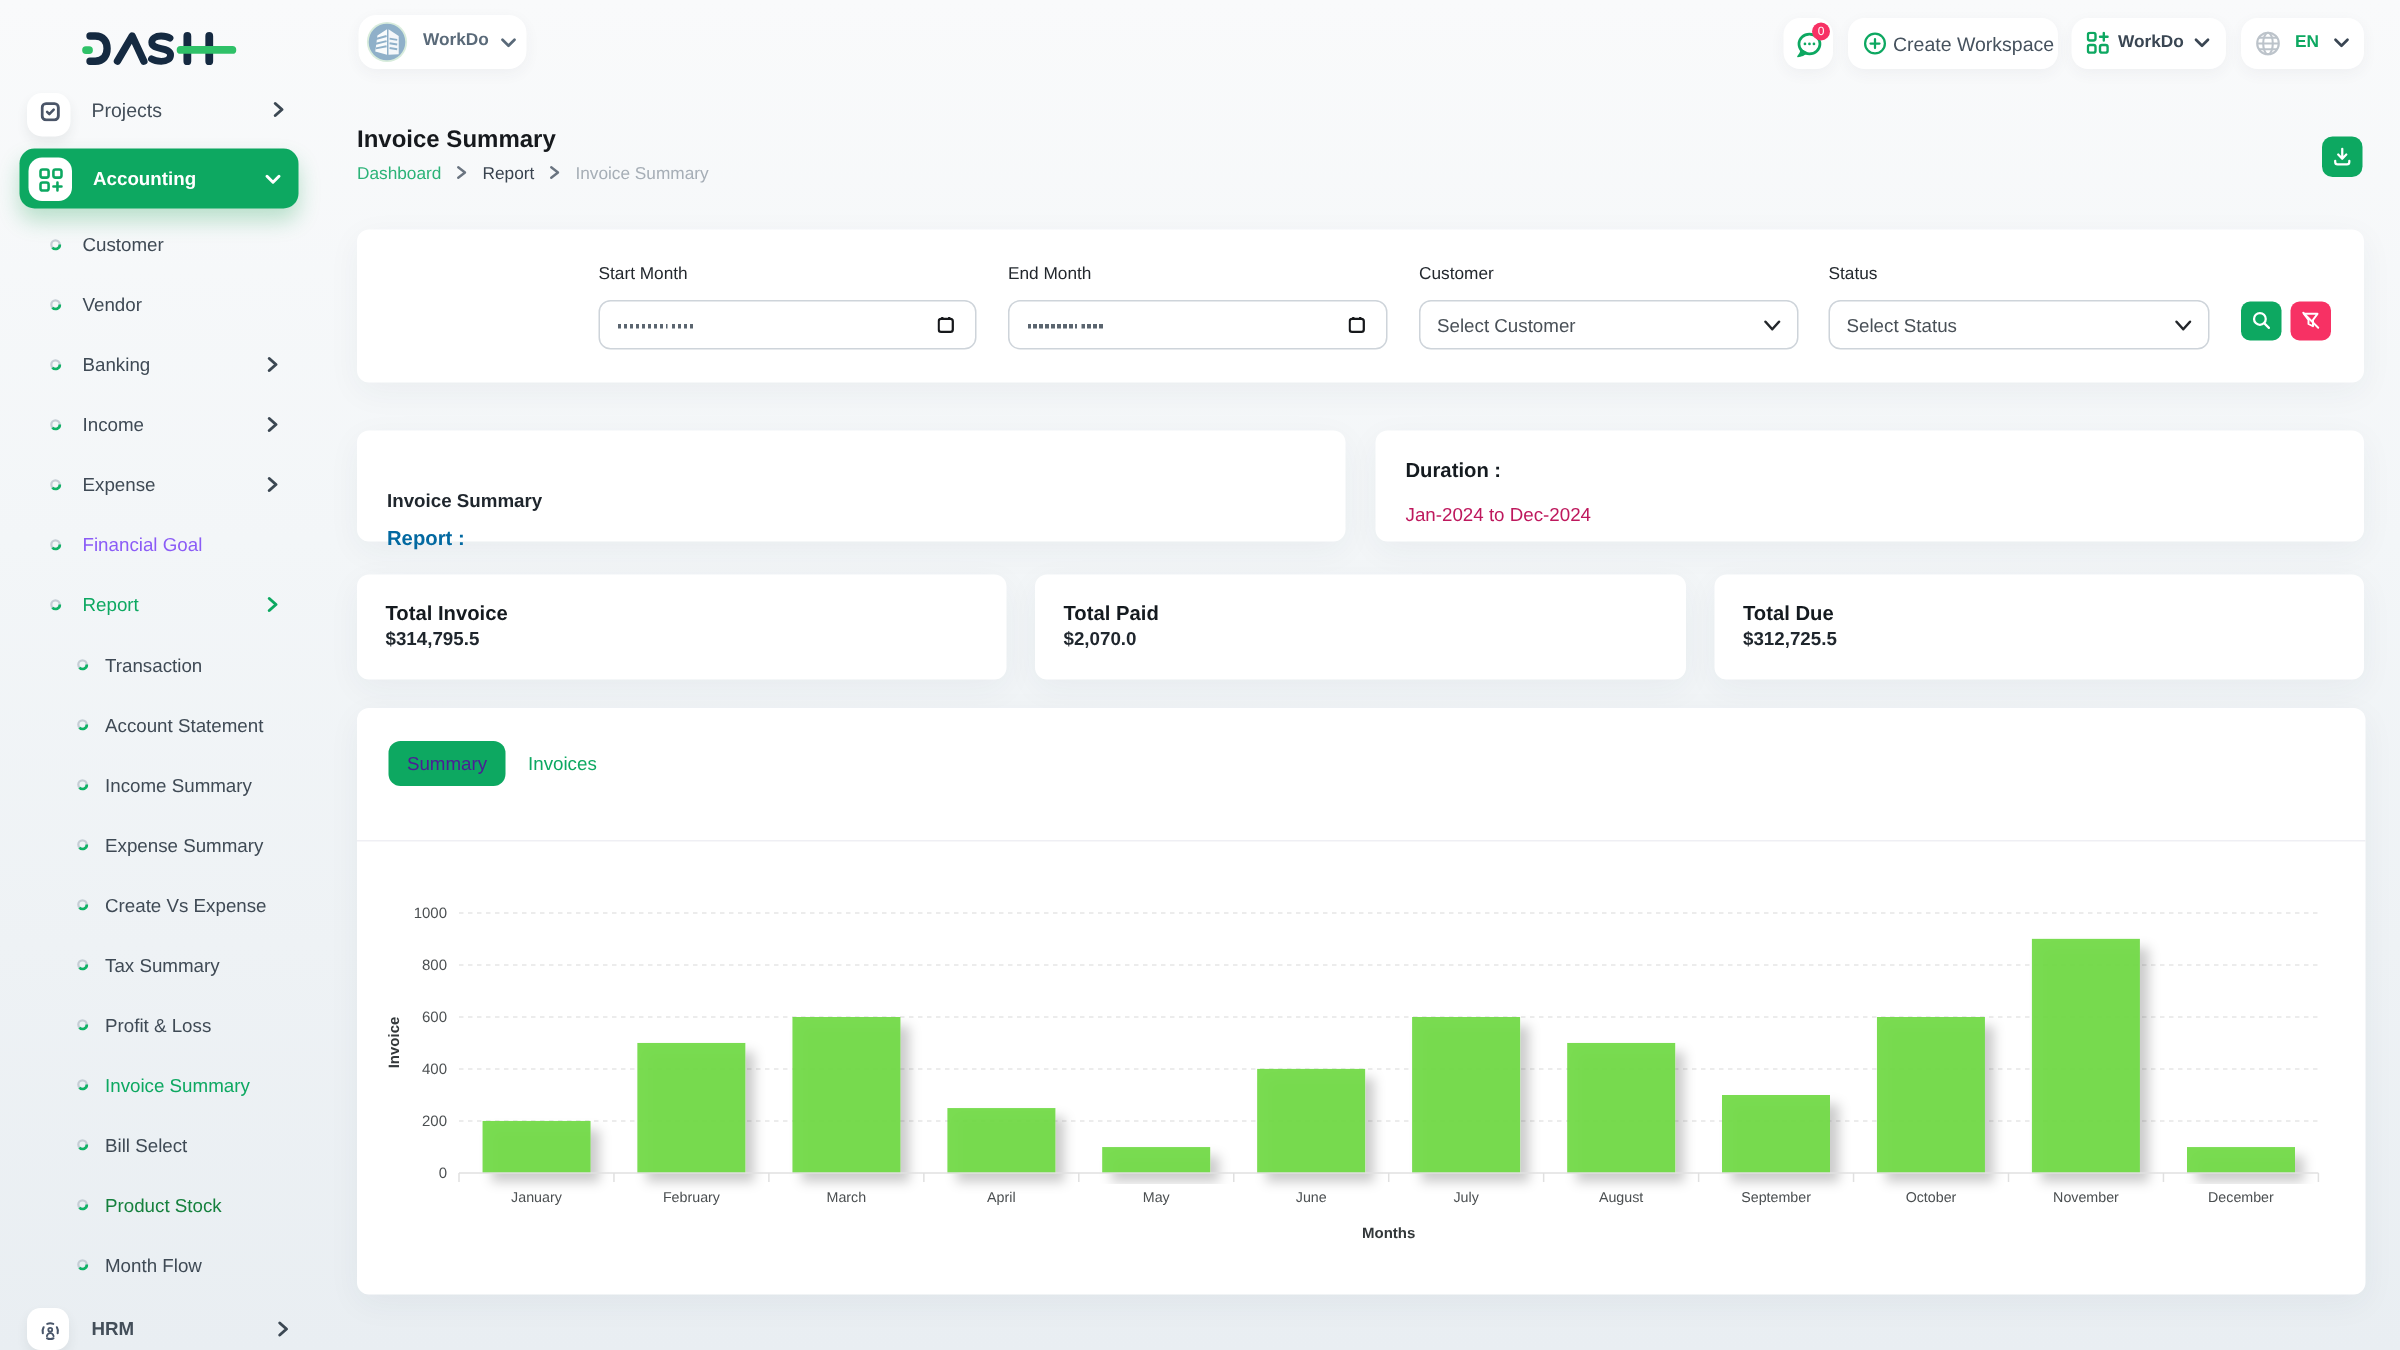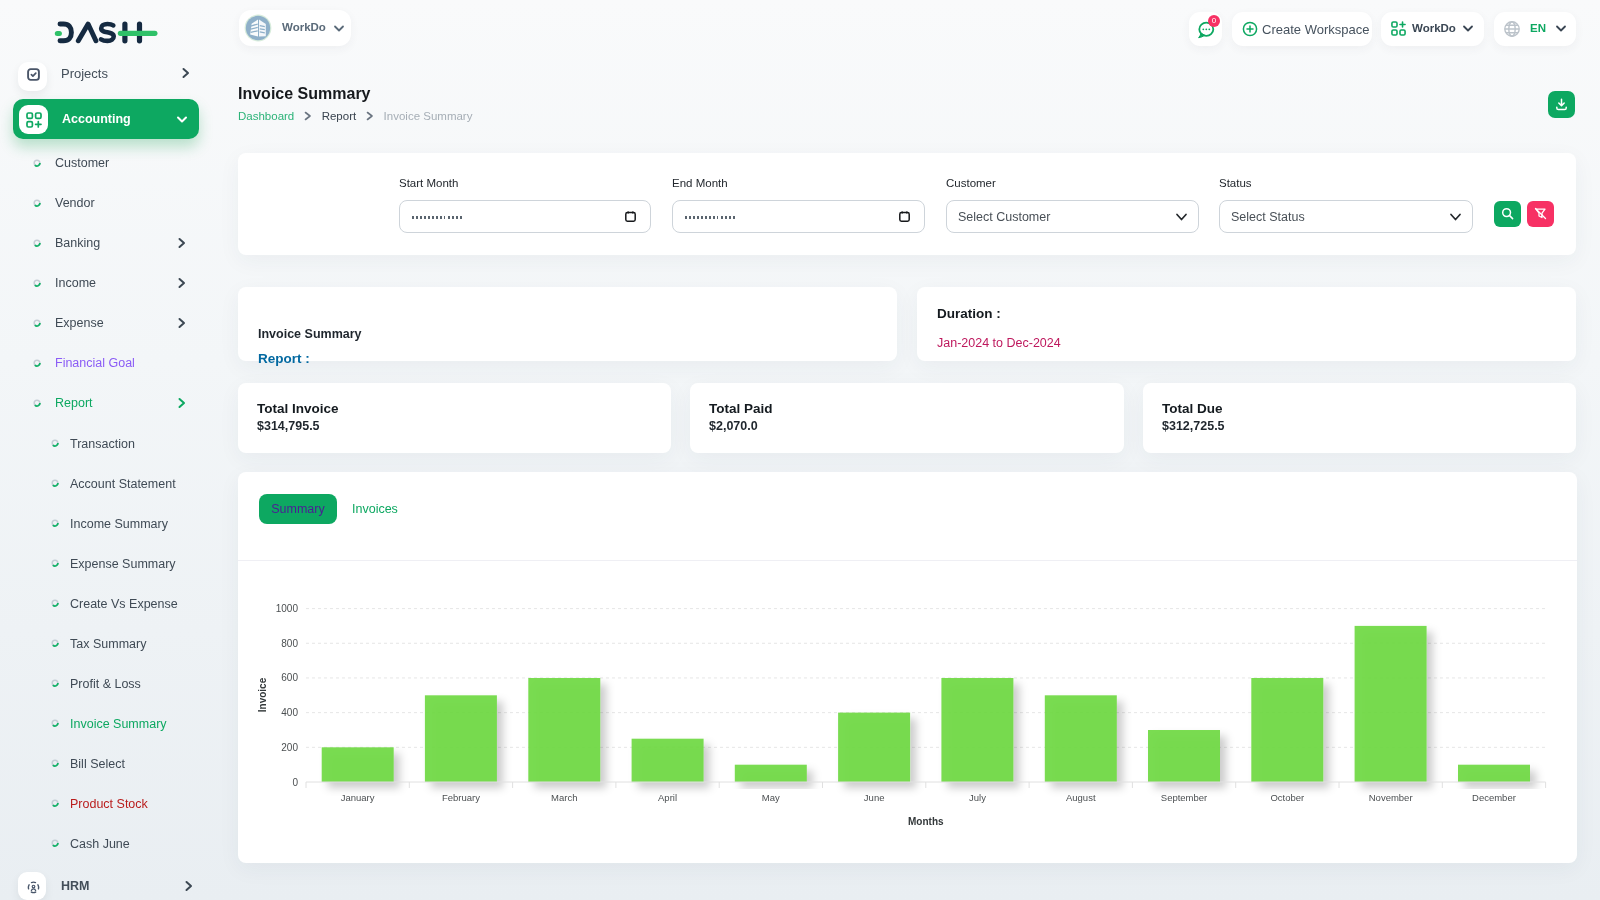--- a/index.html
+++ b/index.html
@@ -146,26 +146,26 @@
       <div class="abs" style="left:70px;top:717px;font-size:12.5px;color:#0da861;">Invoice Summary</div>
       <svg class="abs" style="left:51px;top:759px;" width="8" height="8" viewBox="0 0 8 8">
     <circle cx="4" cy="4" r="2.8" fill="none" stroke="#c5cdd5" stroke-width="1.5"></circle>
     <path d="M6.9 4 A2.9 2.9 0 0 1 1.9 6.1" fill="none" stroke="#11b267" stroke-width="1.8"></path>
   </svg>
       <div class="abs" style="left:70px;top:757px;font-size:12.5px;color:#3f4a55;">Bill Select</div>
       <svg class="abs" style="left:51px;top:799px;" width="8" height="8" viewBox="0 0 8 8">
     <circle cx="4" cy="4" r="2.8" fill="none" stroke="#c5cdd5" stroke-width="1.5"></circle>
     <path d="M6.9 4 A2.9 2.9 0 0 1 1.9 6.1" fill="none" stroke="#11b267" stroke-width="1.8"></path>
   </svg>
-      <div class="abs" style="left:70px;top:797px;font-size:12.5px;color:#b91c1c;">Product Stock</div>
+      <div class="abs" style="left:70px;top:797px;font-size:12.5px;color:#15803d;">Product Stock</div>
       <svg class="abs" style="left:51px;top:839px;" width="8" height="8" viewBox="0 0 8 8">
     <circle cx="4" cy="4" r="2.8" fill="none" stroke="#c5cdd5" stroke-width="1.5"></circle>
     <path d="M6.9 4 A2.9 2.9 0 0 1 1.9 6.1" fill="none" stroke="#11b267" stroke-width="1.8"></path>
   </svg>
-      <div class="abs" style="left:70px;top:837px;font-size:12.5px;color:#3f4a55;">Cash June</div>
+      <div class="abs" style="left:70px;top:837px;font-size:12.5px;color:#3f4a55;">Month Flow</div>
       <div class="abs" style="left:18px;top:872px;width:28px;height:28px;background:#fff;border-radius:9px;box-shadow:0 4px 8px rgba(50,60,70,0.08);"></div>
       <svg class="abs" style="left:26.5px;top:880.5px;" width="13" height="13" viewBox="0 0 15 15">
   <g fill="none" stroke="#49566a" stroke-width="1.6" stroke-linecap="round">
    <path d="M5.2 1.8 A6 6 0 0 1 9.8 1.8 M12.6 4.4 A6 6 0 0 1 13.2 9 M10 12.9 A6 6 0 0 1 5 12.9 M1.8 9 A6 6 0 0 1 2.4 4.4"></path>
   </g>
   <circle cx="7.5" cy="6.4" r="1.5" fill="none" stroke="#49566a" stroke-width="1.4"></circle>
   <path d="M4.9 11.3 C5.3 9.7 6.3 9 7.5 9 C8.7 9 9.7 9.7 10.1 11.3" fill="none" stroke="#49566a" stroke-width="1.4" stroke-linecap="round"></path>
 </svg>
       <div class="abs" style="left:61px;top:879px;font-size:12.5px;font-weight:700;color:#434e59;">HRM</div>
       <svg class="abs" style="left:183px;top:880px;" width="11" height="12" viewBox="0 0 11 12">

